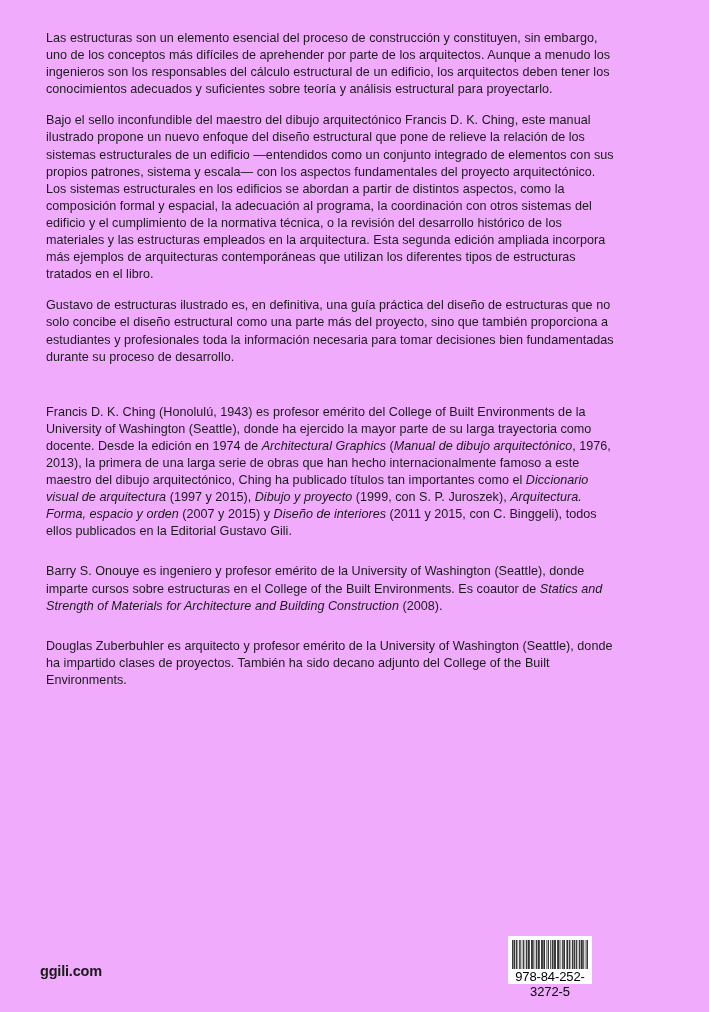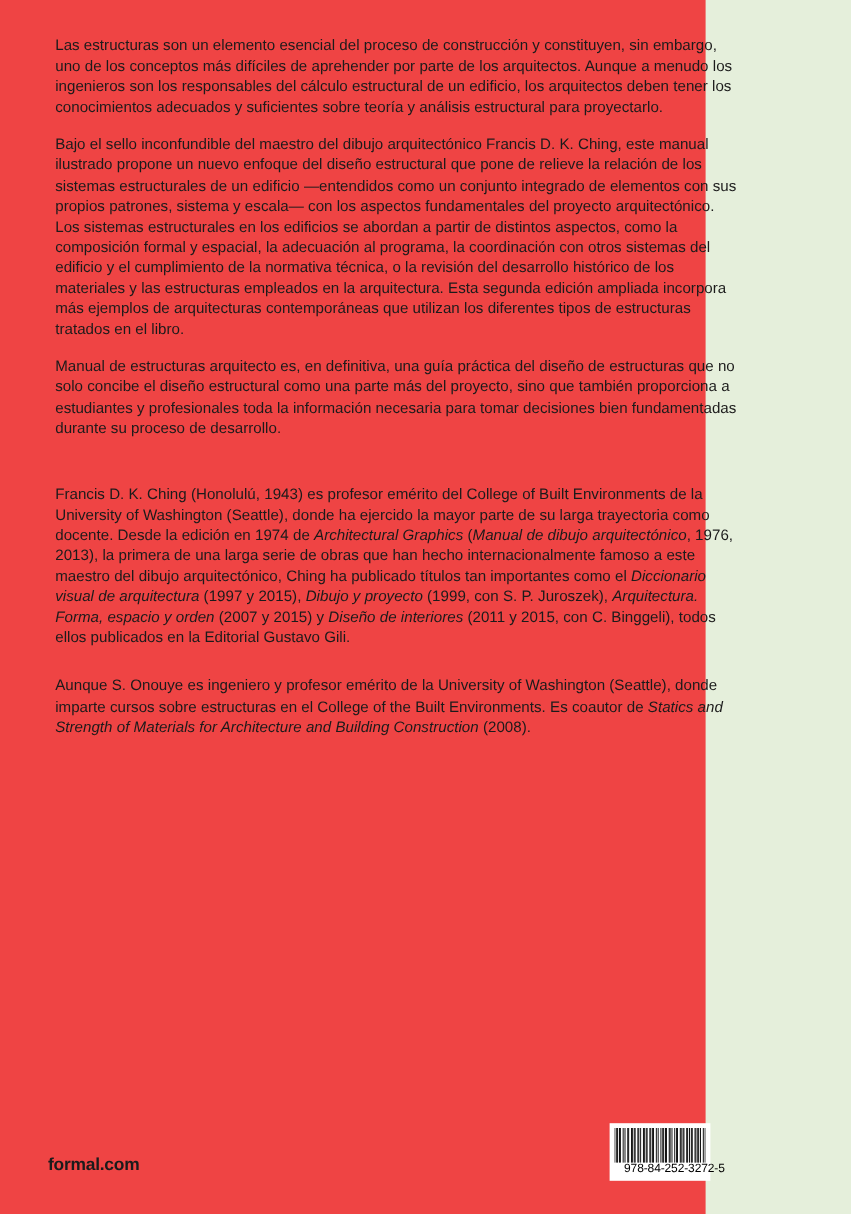--- a/index.html
+++ b/index.html
@@ -10,23 +10,23 @@
     width: 709px;
     height: 1012px;
     background: #e5efdb;
     font-family: "Liberation Sans", sans-serif;
     overflow: hidden;
     position: relative;
   }
   .page {
     position: absolute;
     left: 0; top: 0;
-    width: 588px;
+    width: 709px;
     height: 1012px;
-    background: #ef4444;
+    background: #f0abfc;
   }
   .content {
     position: absolute;
     left: 46px;
     top: 30px;
     width: 568px;
   }
   p {
     margin: 0 0 14px 0;
     font-size: 12.6px;
@@ -69,59 +69,60 @@
   .barcode-bars {
     position: absolute;
     left: 4px;
     top: 4px;
     width: 76px;
     height: 29px;
     display: block;
   }
   .barcode-num {
     position: absolute;
-    left: 12px;
+    left: 0;
     top: 33px;
     width: 84px;
     text-align: center;
-    font-size: 10px;
+    font-size: 13px;
     font-family: "Liberation Sans", sans-serif;
     color: #000;
     letter-spacing: -0.1px;
   }
 </style>
 </head>
 <body>
 
 <div class="page">
 
   <div class="content">
 
     <p>Las estructuras son un elemento esencial del proceso de construcción y constituyen, sin embargo, uno de los conceptos más difíciles de aprehender por parte de los arquitectos. Aunque a menudo los ingenieros son los responsables del cálculo estructural de un edificio, los arquitectos deben tener los conocimientos adecuados y suficientes sobre teoría y análisis estructural para proyectarlo.</p>
 
     <p><span>Bajo el sello inconfundible del maestro del dibujo arquitectónico </span><b>Francis D. K. Ching</b><span>, este manual ilustrado propone un nuevo enfoque del diseño estructural que pone de relieve la relación de los sistemas estructurales de un edificio —entendidos como un conjunto integrado de elementos con sus propios patrones, sistema y escala— con los aspectos fundamentales del proyecto arquitectónico. Los sistemas estructurales en los edificios se abordan a partir de distintos aspectos, como la composición formal y espacial, la adecuación al programa, la coordinación con otros sistemas del edificio y el cumplimiento de la normativa técnica, o la revisión del desarrollo histórico de los materiales y las estructuras empleados en la arquitectura. Esta </span><b>segunda edición ampliada</b><span> incorpora más ejemplos de arquitecturas contemporáneas que utilizan los diferentes tipos de estructuras tratados en el libro.</span></p>
 
-    <p><b>Manual de estructuras arquitecto</b><span> es, en definitiva, una guía práctica del diseño de estructuras que no solo concibe el diseño estructural como una parte más del proyecto, sino que también proporciona a estudiantes y profesionales toda la información necesaria para tomar decisiones bien fundamentadas durante su proceso de desarrollo.</span></p>
+    <p><b>Gustavo de estructuras ilustrado</b><span> es, en definitiva, una guía práctica del diseño de estructuras que no solo concibe el diseño estructural como una parte más del proyecto, sino que también proporciona a estudiantes y profesionales toda la información necesaria para tomar decisiones bien fundamentadas durante su proceso de desarrollo.</span></p>
 
     <div class="block-gap"></div>
 
     <p><b>Francis D. K. Ching</b><span><span> (Honolulú, 1943) es profesor emérito del College of Built Environments de la University of Washington (Seattle), donde ha ejercido la mayor parte de su larga trayectoria como docente. Desde la edición en 1974 de </span><i>Architectural Graphics</i><span> (</span><i>Manual de dibujo arquitectónico</i><span>, 1976, 2013), la primera de una larga serie de obras que han hecho internacionalmente famoso a este maestro del dibujo arquitectónico, Ching ha publicado títulos tan importantes como el </span><i>Diccionario visual de arquitectura</i><span> (1997 y 2015), </span><i>Dibujo y proyecto</i><span> (1999, con S. P. Juroszek), </span><i>Arquitectura. Forma, espacio y orden</i><span> (2007 y 2015) y </span><i>Diseño de interiores</i><span> (2011 y 2015, con C. Binggeli), todos ellos publicados en la Editorial Gustavo Gili.</span></span></p>
 
     <div class="bio-gap"></div>
 
-    <p><b>Aunque S. Onouye</b><span><span> es ingeniero y profesor emérito de la University of Washington (Seattle), donde imparte cursos sobre estructuras en el College of the Built Environments. Es coautor de </span><i>Statics and Strength of Materials for Architecture and Building Construction</i><span> (2008).</span></span></p>
+    <p><b>Barry S. Onouye</b><span><span> es ingeniero y profesor emérito de la University of Washington (Seattle), donde imparte cursos sobre estructuras en el College of the Built Environments. Es coautor de </span><i>Statics and Strength of Materials for Architecture and Building Construction</i><span> (2008).</span></span></p>
 
     <div class="bio-gap"></div>
 
+    <p><b>Douglas Zuberbuhler</b><span><span> es arquitecto y profesor emérito de la University of Washington (Seattle), donde ha impartido clases de proyectos. También ha sido decano adjunto del College of the Built Environments.</span></span></p>
 
   </div>
 
   <div class="footer">
 
-    <div class="brand">formal.com</div>
+    <div class="brand">ggili.com</div>
 
     <div class="barcode-box">
       <svg class="barcode-bars" viewBox="0 0 99 29" preserveAspectRatio="none">
           <rect x="0.000" y="0" width="1.000" height="29" fill="#000"></rect>
           <rect x="2.000" y="0" width="1.000" height="29" fill="#000"></rect>
           <rect x="3.000" y="0" width="1.000" height="29" fill="#000"></rect>
           <rect x="5.000" y="0" width="1.000" height="29" fill="#000"></rect>
           <rect x="6.000" y="0" width="1.000" height="29" fill="#000"></rect>
           <rect x="9.000" y="0" width="1.000" height="29" fill="#000"></rect>
           <rect x="11.000" y="0" width="1.000" height="29" fill="#000"></rect>

